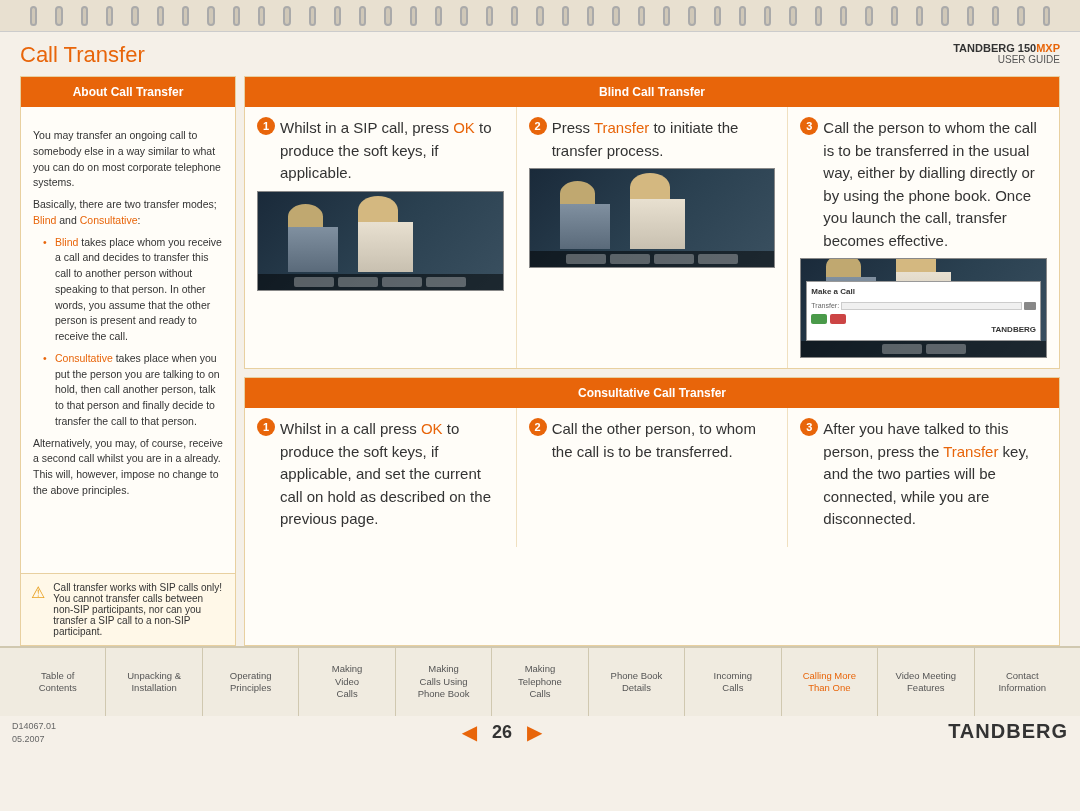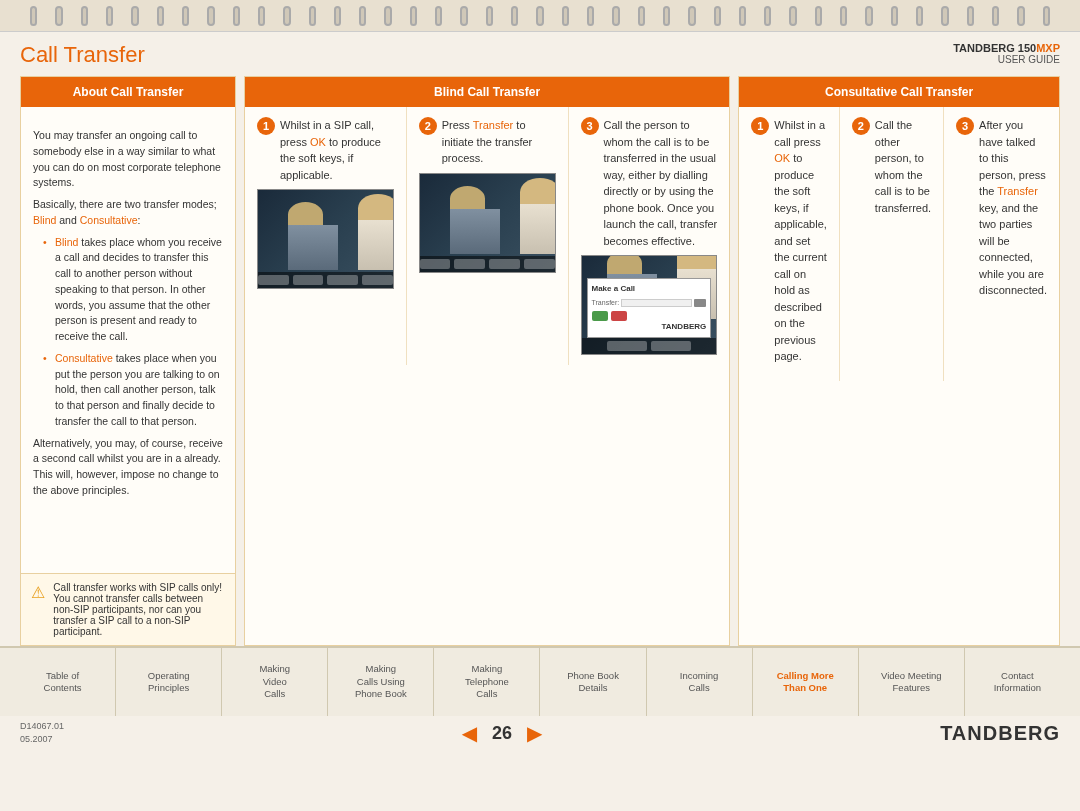--- a/index.html
+++ b/index.html
@@ -127,21 +127,21 @@
       color: #e8a020;
       font-size: 16px;
       flex-shrink: 0;
       margin-top: 1px;
     }
 
     
     .right-panel {
       flex: 1;
       display: flex;
-      flex-direction: row;
+      flex-direction: column;
       gap: 8px;
     }
 
     .section-block {
       border: 1px solid #e8d0a0;
       background: #fffdf8;
     }
     .section-header {
       background: #e8650a;
       color: white;
@@ -179,21 +179,21 @@
       margin-right: 5px;
       flex-shrink: 0;
     }
     .step-header-row {
       display: flex;
       align-items: flex-start;
       margin-bottom: 6px;
     }
     .step-text {
       flex: 1;
-      font-size: 11px;
+      font-size: 15px;
       line-height: 1.5;
     }
 
     
     .video-thumb {
       width: 100%;
       height: 100px;
       background: linear-gradient(135deg, #2a3a4a 0%, #3a5060 40%, #4a6070 100%);
       border: 1px solid #888;
       position: relative;
@@ -301,29 +301,29 @@
       font-size: 9.5px;
       color: #555;
       padding: 5px 3px;
       cursor: pointer;
       border-right: 1px solid #d0c8b0;
       line-height: 1.3;
     }
     .nav-item:last-child { border-right: none; }
     .nav-item.active {
       color: #e8650a;
-      font-weight: bold;
+      font-weight: normal;
     }
 
     
     .page-footer {
       display: flex;
       justify-content: space-between;
-      align-items: flex-end;
-      padding: 4px 20px;
+      align-items: flex-start;
+      padding: 4px 12px;
       font-size: 9px;
       color: #666;
     }
     .footer-doc-info { line-height: 1.4; }
     .footer-nav {
       display: flex;
       align-items: center;
       gap: 15px;
     }
     .nav-arrow {
@@ -575,20 +575,21 @@
 
         </div>
       </div>
 
     </div>
   </div>
 </div>
 
 <div class="bottom-nav">
   <div class="nav-item">Table of<br>Contents</div>
+  <div class="nav-item">Unpacking &amp;<br>Installation</div>
   <div class="nav-item">Operating<br>Principles</div>
   <div class="nav-item">Making<br>Video<br>Calls</div>
   <div class="nav-item">Making<br>Calls Using<br>Phone Book</div>
   <div class="nav-item">Making<br>Telephone<br>Calls</div>
   <div class="nav-item">Phone Book<br>Details</div>
   <div class="nav-item">Incoming<br>Calls</div>
   <div class="nav-item active">Calling More<br>Than One</div>
   <div class="nav-item">Video Meeting<br>Features</div>
   <div class="nav-item">Contact<br>Information</div>
 </div>

